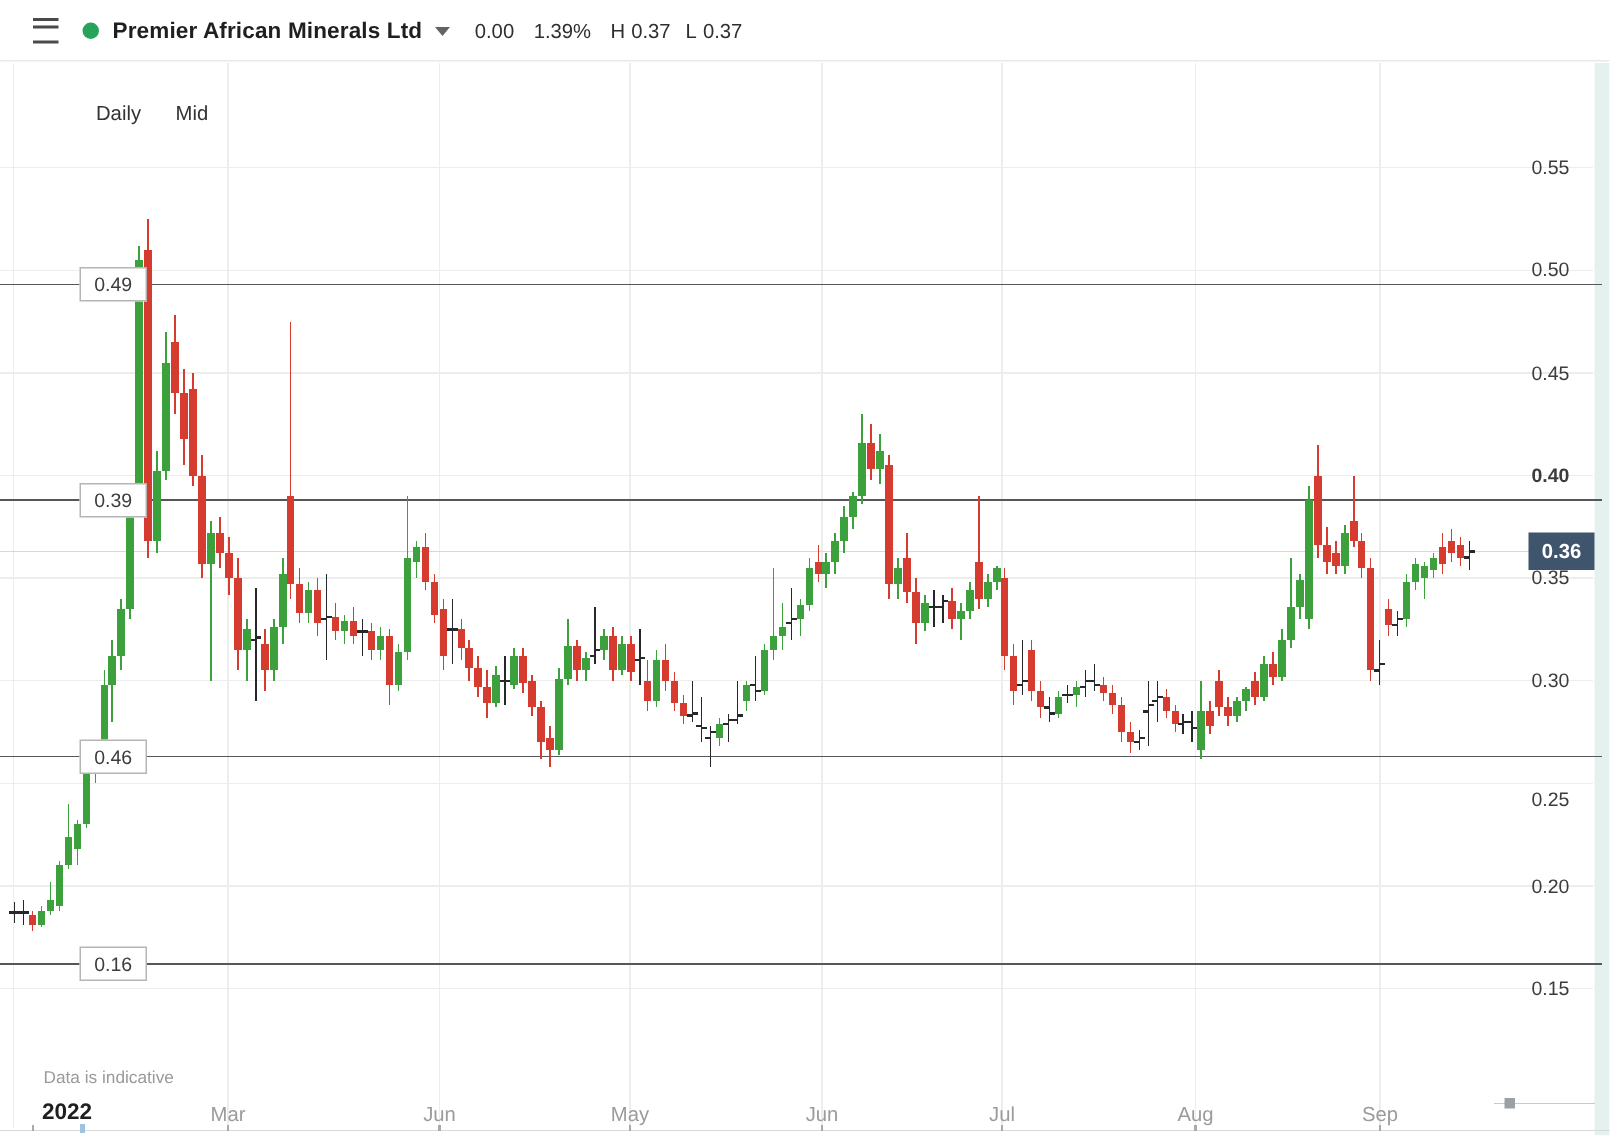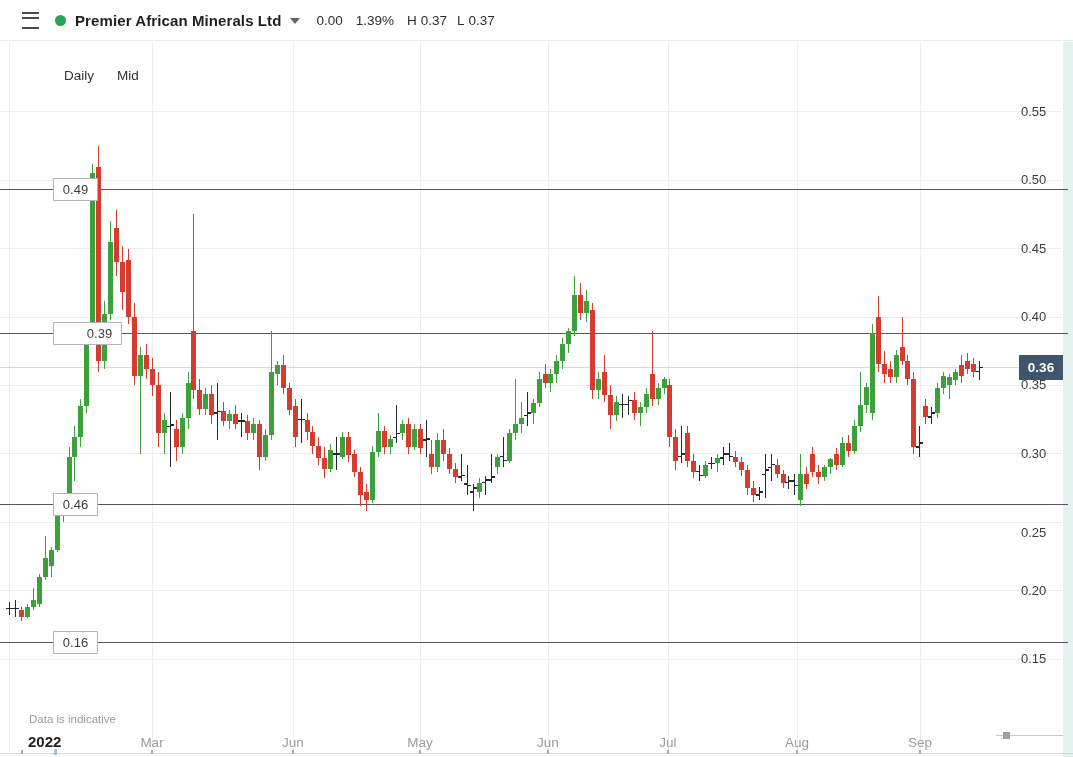--- a/index.html
+++ b/index.html
@@ -458,29 +458,29 @@
   <div class="hnum">0.37</div>
 </div>
 
 <div class="tabs">
   <div class="tab">Daily</div>
   <div class="tab">Mid</div>
 </div>
 
 <div id="level-boxes">
     <div class="lvlbox" style="top: 178.276px;">0.49</div>
-    <div class="lvlbox" style="top: 321.916px; padding-left: 24px;">0.39</div>
+    <div class="lvlbox" style="top: 321.916px;">0.39</div>
     <div class="lvlbox" style="top: 492.916px;">0.46</div>
     <div class="lvlbox" style="top: 631.084px;">0.16</div>
   </div>
 <div id="right-axis">
     <div class="ylab" style="top: 103.8px;">0.55</div>
     <div class="ylab" style="top: 172.2px;">0.50</div>
     <div class="ylab" style="top: 240.6px;">0.45</div>
-    <div class="ylab" style="top: 309px;">0.40</div>
+    <div class="ylab" style="top: 309px; font-weight: bold;">0.40</div>
     <div class="ylab" style="top: 377.4px;">0.35</div>
     <div class="ylab" style="top: 445.8px;">0.30</div>
     <div class="ylab" style="top: 525px;">0.25</div>
     <div class="ylab" style="top: 582.6px;">0.20</div>
     <div class="ylab" style="top: 651px;">0.15</div>
   </div>
 <div class="badge" id="price-badge" style="background: rgb(63, 85, 109); top: 355.116px;">0.36</div>
 <div id="months">
     <div class="mlab" style="left: 130px;">Mar</div>
     <div class="mlab" style="left: 271px;">Jun</div>

